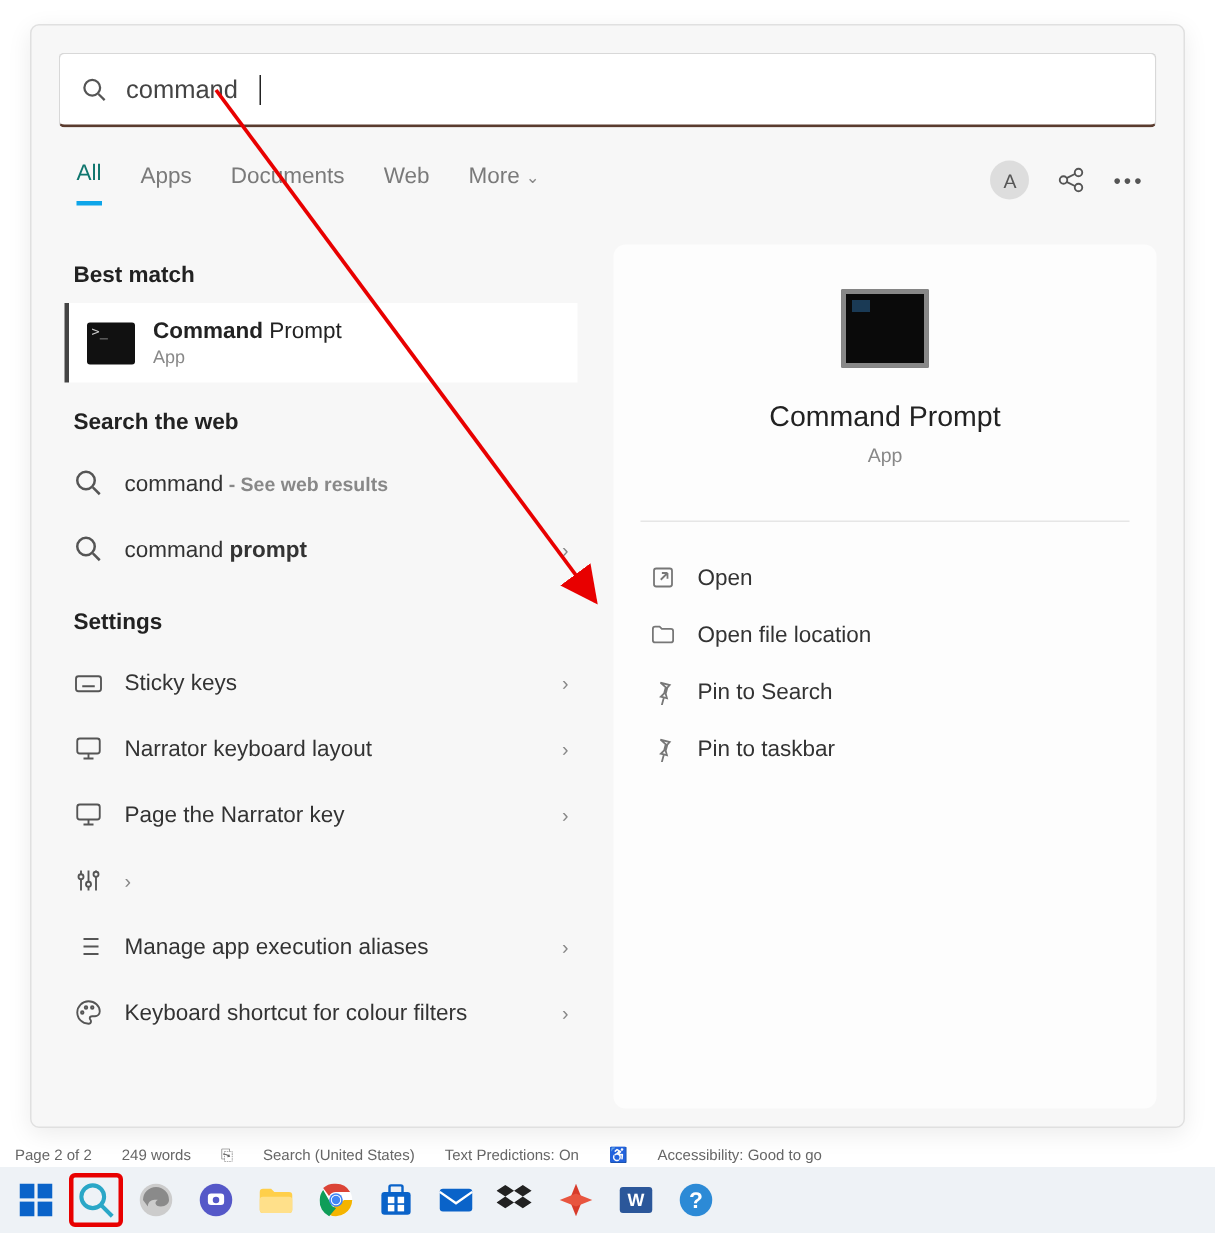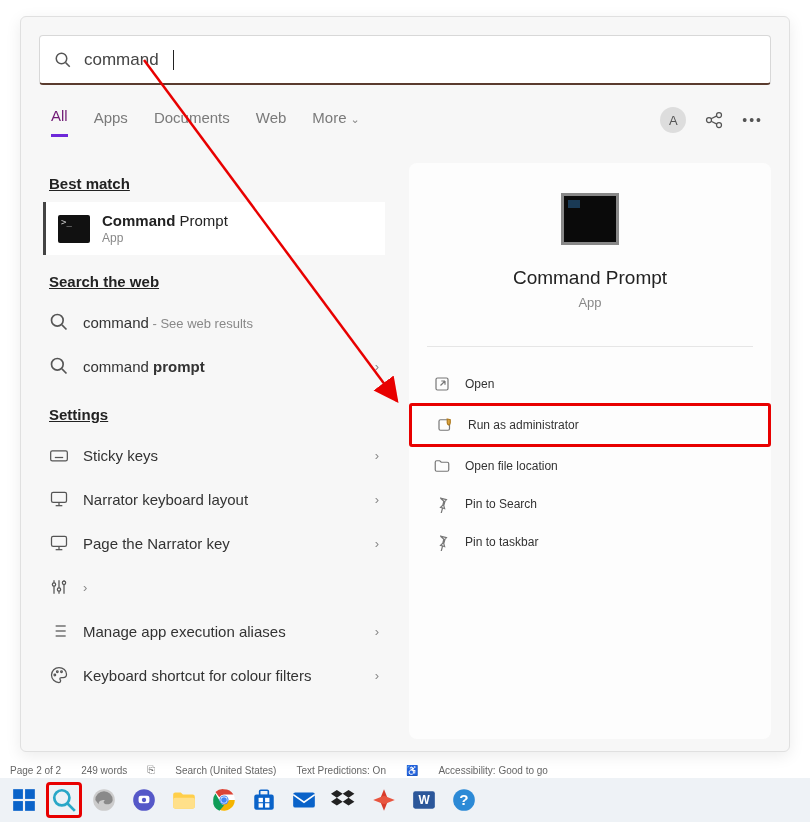--- a/index.html
+++ b/index.html
@@ -4,46 +4,46 @@
 <style>
   * { box-sizing: border-box; font-family: "Segoe UI", Arial, sans-serif; }
   body { margin: 0; width: 810px; height: 822px; background: #fff; overflow: hidden; position: relative; }
   .panel { position: absolute; left: 20px; top: 16px; right: 20px; bottom: 70px; background: #f7f7f7; border: 1px solid #e0e0e0; border-radius: 6px; box-shadow: 0 4px 16px rgba(0,0,0,0.08); }
   .search-bar { position: absolute; left: 18px; right: 18px; top: 18px; height: 50px; background: #fff; border: 1px solid #d8d8d8; border-bottom: 2px solid #5a3b2e; border-radius: 4px; display: flex; align-items: center; padding: 0 14px; gap: 12px; }
   .search-bar .ico { width: 18px; height: 18px; }
   .search-bar .q { font-size: 17px; color: #444; }
   .cursor { display: inline-block; width: 1px; height: 20px; background: #222; vertical-align: -3px; margin-left: 2px; }
   .tabs { position: absolute; left: 30px; top: 90px; display: flex; gap: 26px; align-items: center; }
   .tab { font-size: 15px; color: #7a7a7a; padding-bottom: 10px; cursor: pointer; }
-  .tab.active { color: #701a75; border-bottom: 3px solid #6d28d9; }
+  .tab.active { color: #0f766e; border-bottom: 3px solid #0ea5e9; }
   .tab .chev { margin-left: 4px; font-size: 11px; color: #888; }
   .top-ctrls { position: absolute; right: 26px; top: 90px; display: flex; gap: 18px; align-items: center; }
   .avatar { width: 26px; height: 26px; border-radius: 50%; background: #ddd; display: flex; align-items: center; justify-content: center; font-size: 13px; color: #555; }
   .ctrl-ico { width: 20px; height: 20px; color: #555; }
   .dots { font-size: 14px; letter-spacing: 2px; color: #555; }
   .left { position: absolute; left: 18px; top: 140px; width: 350px; bottom: 12px; overflow: hidden; }
-  .sec-h { font-size: 15px; font-weight: 600; color: #222; margin: 18px 10px 10px 10px; text-decoration: underline; }
+  .sec-h { font-size: 15px; font-weight: 600; color: #222; margin: 18px 10px 10px 10px; }
   .best-match { background: #fff; display: flex; align-items: center; padding: 10px 12px; border-left: 3px solid #444; margin: 0 4px; }
   .best-match .cmdthumb { width: 32px; height: 28px; background: #111; border-radius: 2px; margin-right: 12px; position: relative; }
   .best-match .cmdthumb::after { content: ">_"; position: absolute; left: 3px; top: 2px; color: #ccc; font-size: 9px; font-family: monospace; }
   .bm-title { font-size: 15px; color: #222; }
   .bm-sub { font-size: 12px; color: #888; margin-top: 2px; }
   .row { display: flex; align-items: center; padding: 12px 10px; gap: 14px; cursor: pointer; }
   .row .ico { width: 20px; height: 20px; flex-shrink: 0; color: #555; }
   .row .txt { flex: 1; font-size: 15px; color: #333; }
   .row .chev { color: #888; font-size: 13px; }
-  .row .sub { color: #888; font-size: 13px; }
+  .row .sub { color: #888; font-size: 13px; font-weight: bold; }
   .right { position: absolute; left: 388px; right: 18px; top: 146px; bottom: 12px; background: #fdfdfd; border-radius: 8px; }
   .preview { text-align: center; padding-top: 30px; padding-bottom: 18px; }
   .pv-thumb { width: 58px; height: 52px; background: #0a0a0a; display: inline-block; border: 3px solid #888; position: relative; }
   .pv-thumb::before { content: ""; position: absolute; left: 4px; top: 4px; width: 12px; height: 8px; background: #1a3a55; }
   .pv-title { font-size: 19px; color: #222; margin-top: 18px; }
   .pv-sub { font-size: 13px; color: #888; margin-top: 6px; }
   .divider { height: 1px; background: #e6e6e6; margin: 18px 18px; }
-  .action { display: flex; align-items: center; gap: 14px; padding: 10px 24px; font-size: 12px; color: #333; cursor: pointer; }
+  .action { display: flex; align-items: center; gap: 14px; padding: 10px 24px; font-size: 15px; color: #333; cursor: pointer; }
   .action .aico { width: 18px; height: 18px; color: #777; }
   .hl-box { border: 3px solid #e80000; border-radius: 3px; }
   .statusbar { position: absolute; left: 0; right: 0; top: 760px; height: 20px; font-size: 10px; color: #666; display: flex; gap: 20px; padding: 0 10px; align-items: center; white-space: nowrap; overflow: hidden; }
   .taskbar { position: absolute; left: 0; right: 0; bottom: 0; height: 44px; background: #eef2f6; display: flex; align-items: center; gap: 4px; padding: 0 6px; }
   .tb-item { width: 36px; height: 36px; display: flex; align-items: center; justify-content: center; border-radius: 4px; }
   .tb-item svg, .tb-item .emoji { width: 26px; height: 26px; font-size: 22px; }
   .arrow { position: absolute; left: 94px; top: 56px; pointer-events: none; z-index: 20; }
 </style>
 </head>
 <body>
@@ -181,27 +181,20 @@
     </div>
     <div class="divider"></div>
 
     <div class="action">
       <svg class="aico" viewBox="0 0 24 24" fill="none" stroke="#777" stroke-width="1.6">
           <rect x="4" y="4" width="16" height="16" rx="2"></rect>
           <path d="M10 14 L16 8 M16 8 h-5 M16 8 v5"></path>
         </svg>
       <span>Open</span>
     </div>
-    <div class="action hl-box">
-      <svg class="aico" viewBox="0 0 24 24" fill="none" stroke="#777" stroke-width="1.6">
-          <rect x="4" y="5" width="14" height="14" rx="2"></rect>
-          <path d="M15 4 L19 5 L19 9 C19 11 17 12 17 12 C17 12 15 11 15 9 Z" fill="#d9a441" stroke="#b07b20"></path>
-        </svg>
-      <span>Run as administrator</span>
-    </div>
     <div class="action">
       <svg class="aico" viewBox="0 0 24 24" fill="none" stroke="#777" stroke-width="1.6">
           <path d="M3 7a2 2 0 0 1 2-2h4l2 2h8a2 2 0 0 1 2 2v8a2 2 0 0 1-2 2H5a2 2 0 0 1-2-2z"></path>
         </svg>
       <span>Open file location</span>
     </div>
     <div class="action">
       <svg class="aico" viewBox="0 0 24 24" fill="none" stroke="#777" stroke-width="1.6">
           <path d="M14 4l6 6-3 1-4 4-1 4-2-2-5 5 5-5-2-2 4-1 4-4z" transform="rotate(-30 12 12)"></path>
         </svg>

